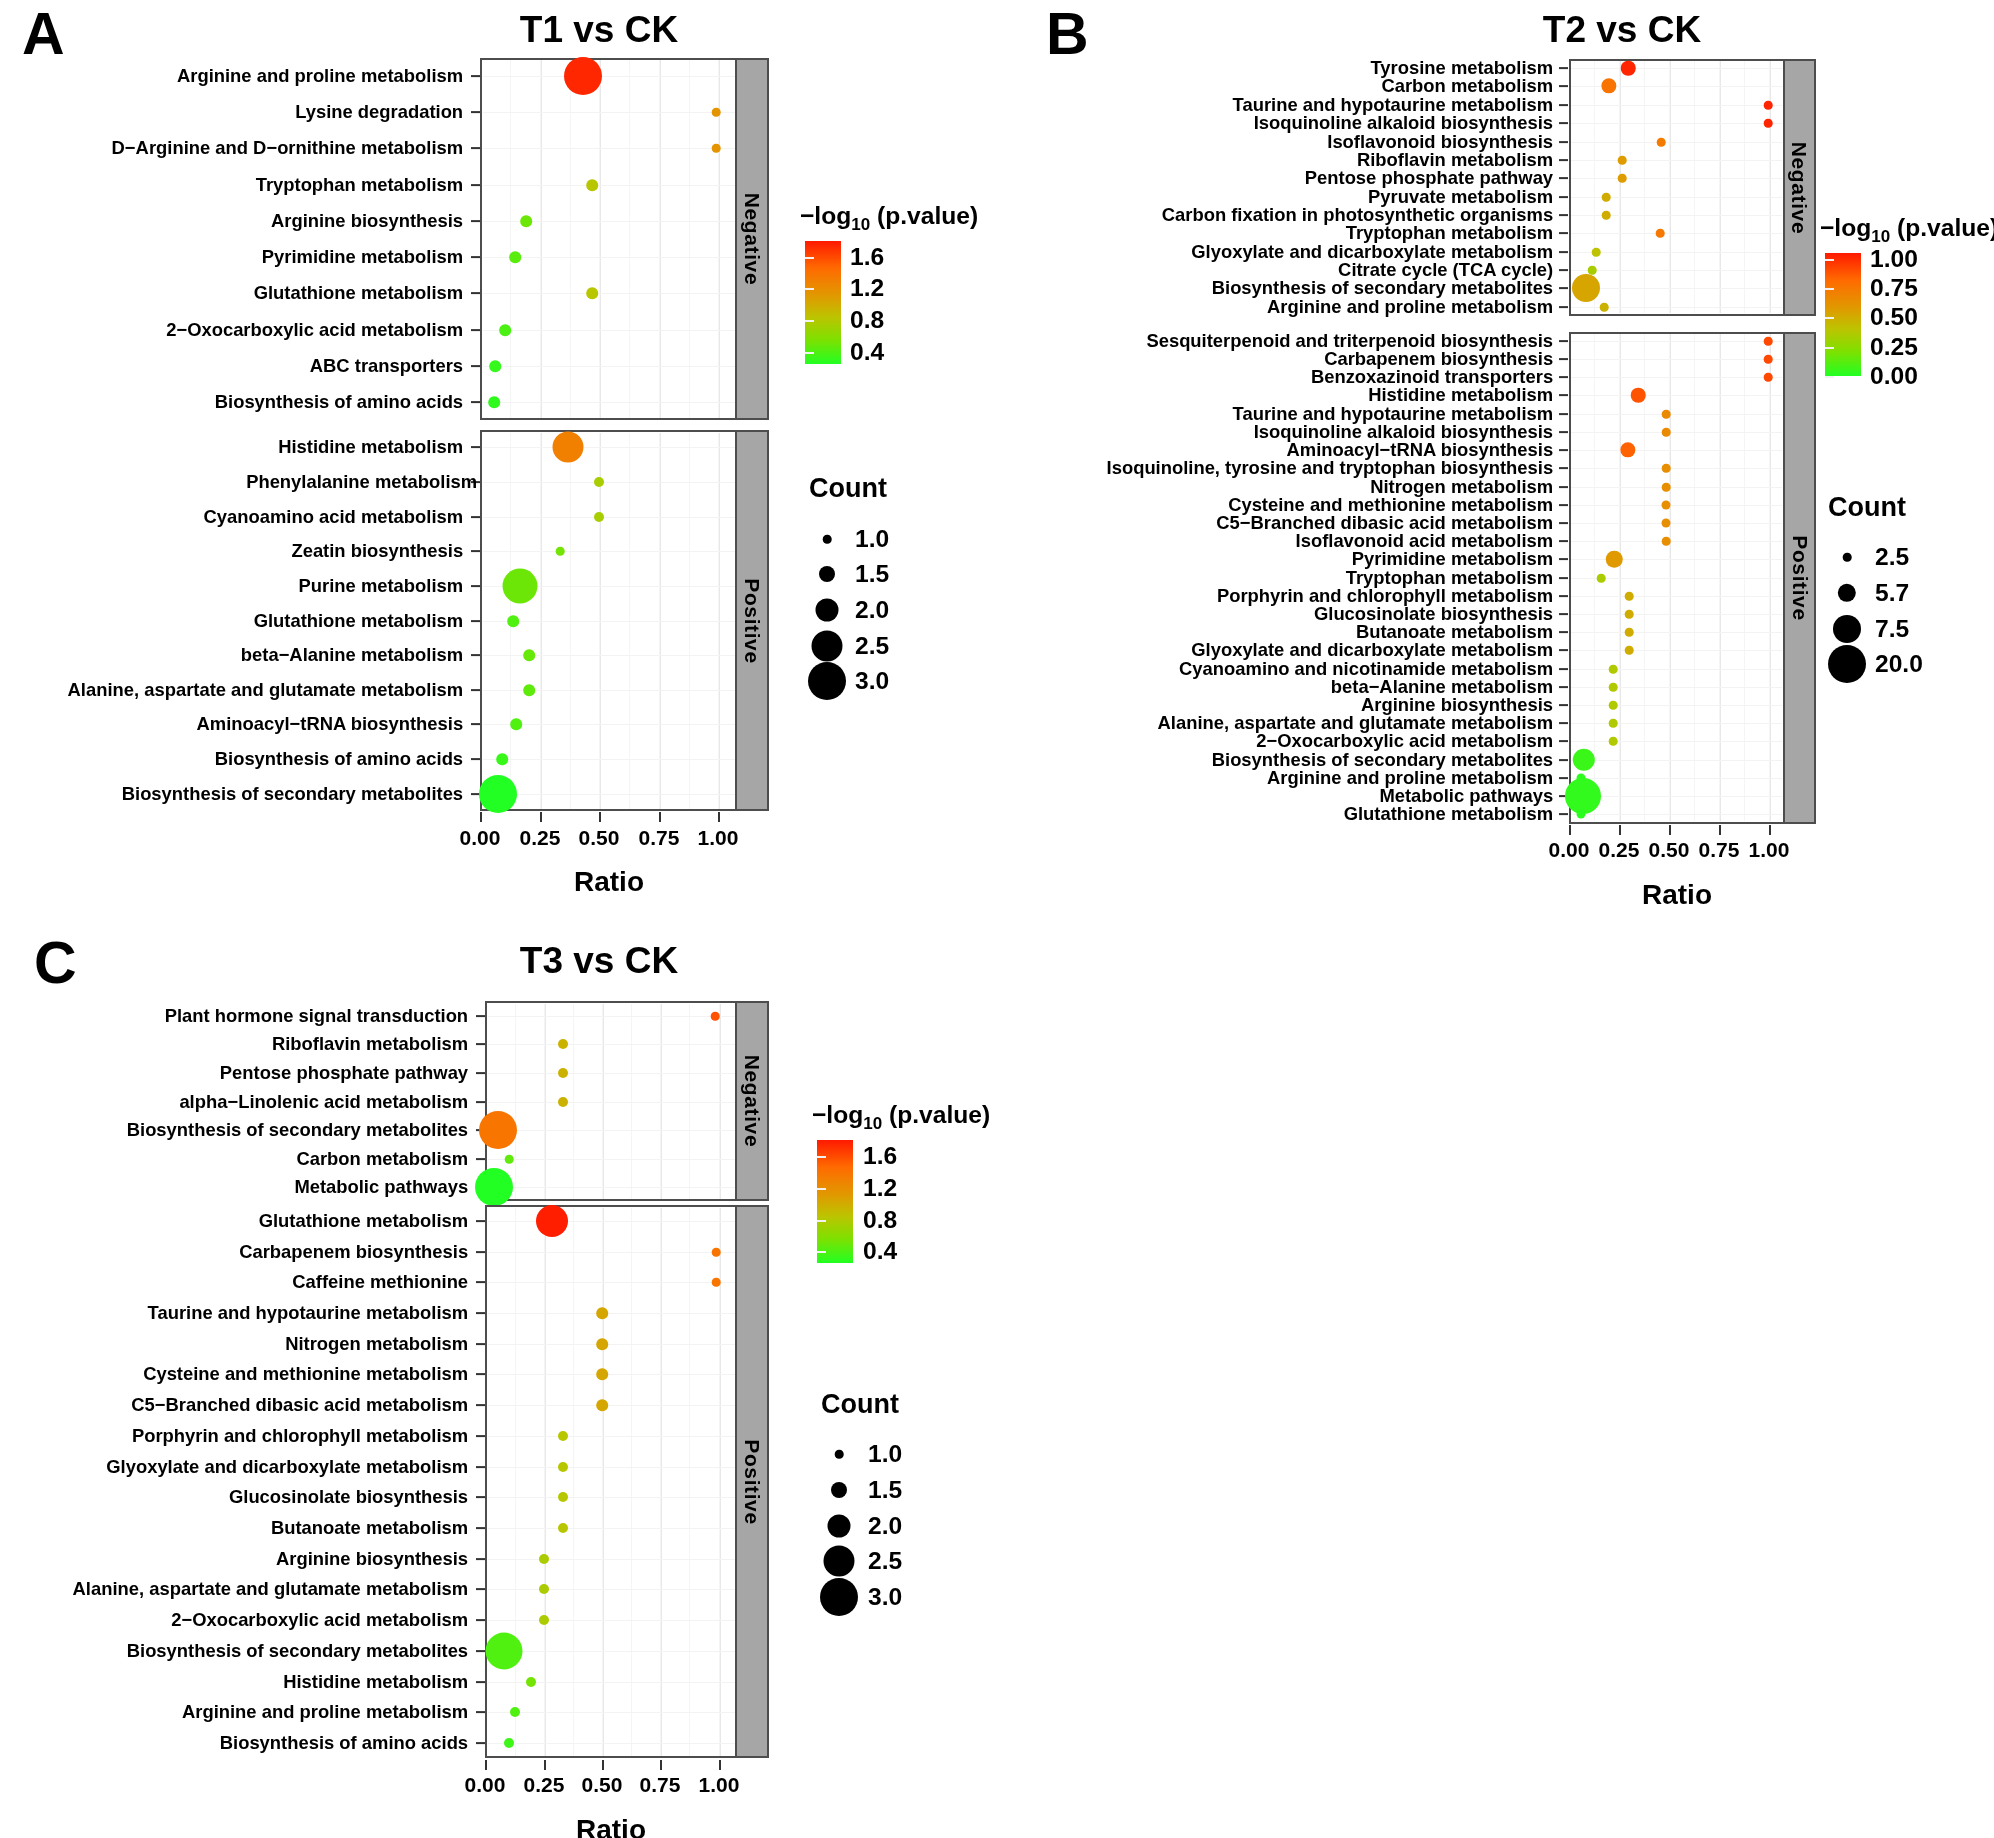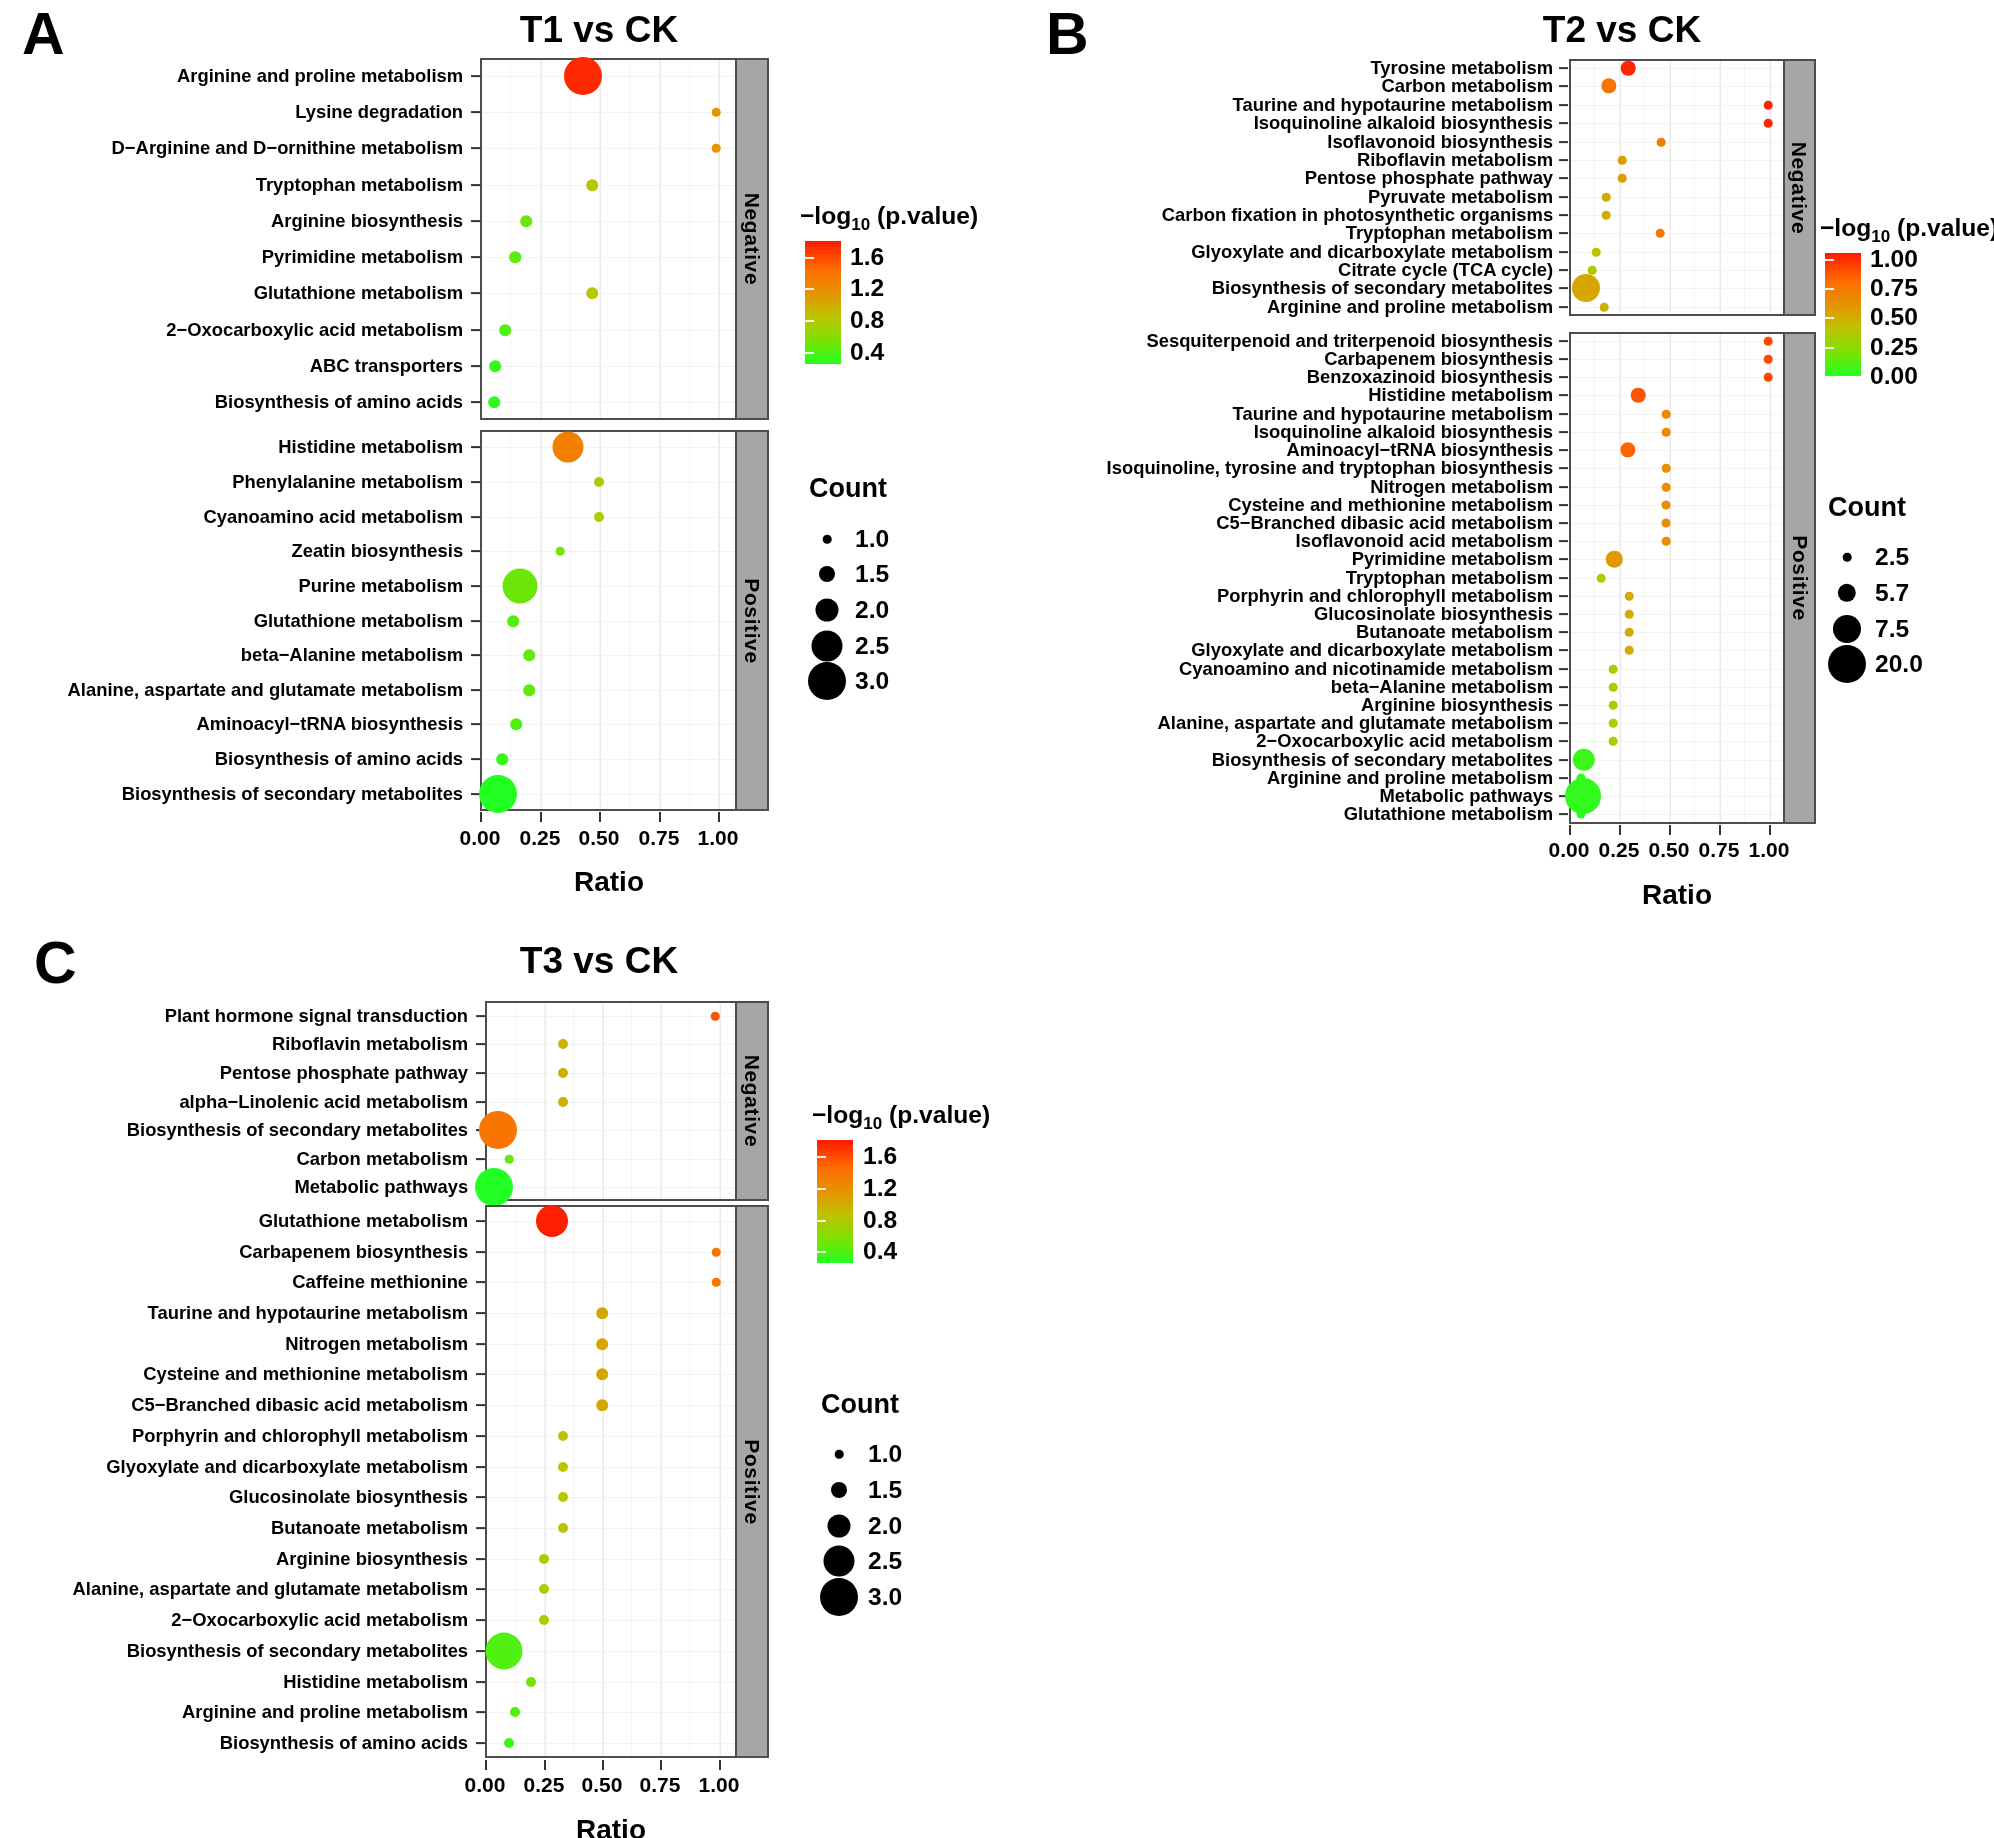--- a/index.html
+++ b/index.html
@@ -149,21 +149,21 @@
     <div class="gridv" style="left:629px;top:433px;height:376px;background:#f5f5f5;"></div>
     <div class="gridv" style="left:659px;top:433px;height:376px;background:#f5f5f5;"></div>
     <div class="gridv" style="left:689px;top:433px;height:376px;background:#f5f5f5;"></div>
     <div class="gridv" style="left:718px;top:433px;height:376px;background:#f5f5f5;"></div>
     <div class="gridh" style="left:483px;top:447px;width:252px;background:#f3f3f3;"></div>
     <div class="ytick" style="left:471px;top:447px;"></div>
     <div class="ylab" style="left: 0px; top: 447px; width: 468px; padding-right: 4.9px;">Histidine metabolism</div>
     <div class="dot" style="left:568px;top:447px;width:31px;height:31px;background:rgb(241,128,0);"></div>
     <div class="gridh" style="left:483px;top:482px;width:252px;background:#f3f3f3;"></div>
     <div class="ytick" style="left:471px;top:482px;"></div>
-    <div class="ylab" style="left: 0px; top: 482px; width: 468px; padding-right: 4.9px;">Phenylalanine metabolism</div>
+    <div class="ylab" style="left: 14px; top: 482px; width: 468px; padding-right: 4.9px;">Phenylalanine metabolism</div>
     <div class="dot" style="left:599px;top:482px;width:10px;height:10px;background:rgb(168,205,0);"></div>
     <div class="gridh" style="left:483px;top:517px;width:252px;background:#f3f3f3;"></div>
     <div class="ytick" style="left:471px;top:517px;"></div>
     <div class="ylab" style="left: 0px; top: 517px; width: 468px; padding-right: 4.9px;">Cyanoamino acid metabolism</div>
     <div class="dot" style="left:599px;top:517px;width:10px;height:10px;background:rgb(168,205,0);"></div>
     <div class="gridh" style="left:483px;top:551px;width:252px;background:#f3f3f3;"></div>
     <div class="ytick" style="left:471px;top:551px;"></div>
     <div class="ylab" style="left: 0px; top: 551px; width: 468px; padding-right: 4.9px;">Zeatin biosynthesis</div>
     <div class="dot" style="left:560px;top:551px;width:8.6px;height:8.6px;background:rgb(116,228,4);"></div>
     <div class="gridh" style="left:483px;top:586px;width:252px;background:#f3f3f3;"></div>
@@ -319,21 +319,21 @@
     <div class="gridh" style="left:1571px;top:341px;width:211px;background:#f3f3f3;"></div>
     <div class="ytick" style="left:1559px;top:341px;"></div>
     <div class="ylab" style="left: 0px; top: 341px; width: 1558px; padding-right: 4.9px;">Sesquiterpenoid and triterpenoid biosynthesis</div>
     <div class="dot" style="left:1768px;top:341px;width:8.6px;height:8.6px;background:rgb(255,72,0);"></div>
     <div class="gridh" style="left:1571px;top:359px;width:211px;background:#f3f3f3;"></div>
     <div class="ytick" style="left:1559px;top:359px;"></div>
     <div class="ylab" style="left: 0px; top: 359px; width: 1558px; padding-right: 4.9px;">Carbapenem biosynthesis</div>
     <div class="dot" style="left:1768px;top:359px;width:8.6px;height:8.6px;background:rgb(255,72,0);"></div>
     <div class="gridh" style="left:1571px;top:377px;width:211px;background:#f3f3f3;"></div>
     <div class="ytick" style="left:1559px;top:377px;"></div>
-    <div class="ylab" style="left: 0px; top: 377px; width: 1558px; padding-right: 4.9px;">Benzoxazinoid biosynthesis</div>
+    <div class="ylab" style="left: 0px; top: 377px; width: 1558px; padding-right: 4.9px;">Benzoxazinoid transporters</div>
     <div class="dot" style="left:1768px;top:377px;width:8.6px;height:8.6px;background:rgb(255,72,0);"></div>
     <div class="gridh" style="left:1571px;top:395px;width:211px;background:#f3f3f3;"></div>
     <div class="ytick" style="left:1559px;top:395px;"></div>
     <div class="ylab" style="left: 0px; top: 395px; width: 1558px; padding-right: 4.9px;">Histidine metabolism</div>
     <div class="dot" style="left:1638px;top:395px;width:14.5px;height:14.5px;background:rgb(255,83,0);"></div>
     <div class="gridh" style="left:1571px;top:414px;width:211px;background:#f3f3f3;"></div>
     <div class="ytick" style="left:1559px;top:414px;"></div>
     <div class="ylab" style="left: 0px; top: 414px; width: 1558px; padding-right: 4.9px;">Taurine and hypotaurine metabolism</div>
     <div class="dot" style="left:1666px;top:414px;width:8.6px;height:8.6px;background:rgb(234,138,0);"></div>
     <div class="gridh" style="left:1571px;top:432px;width:211px;background:#f3f3f3;"></div>

